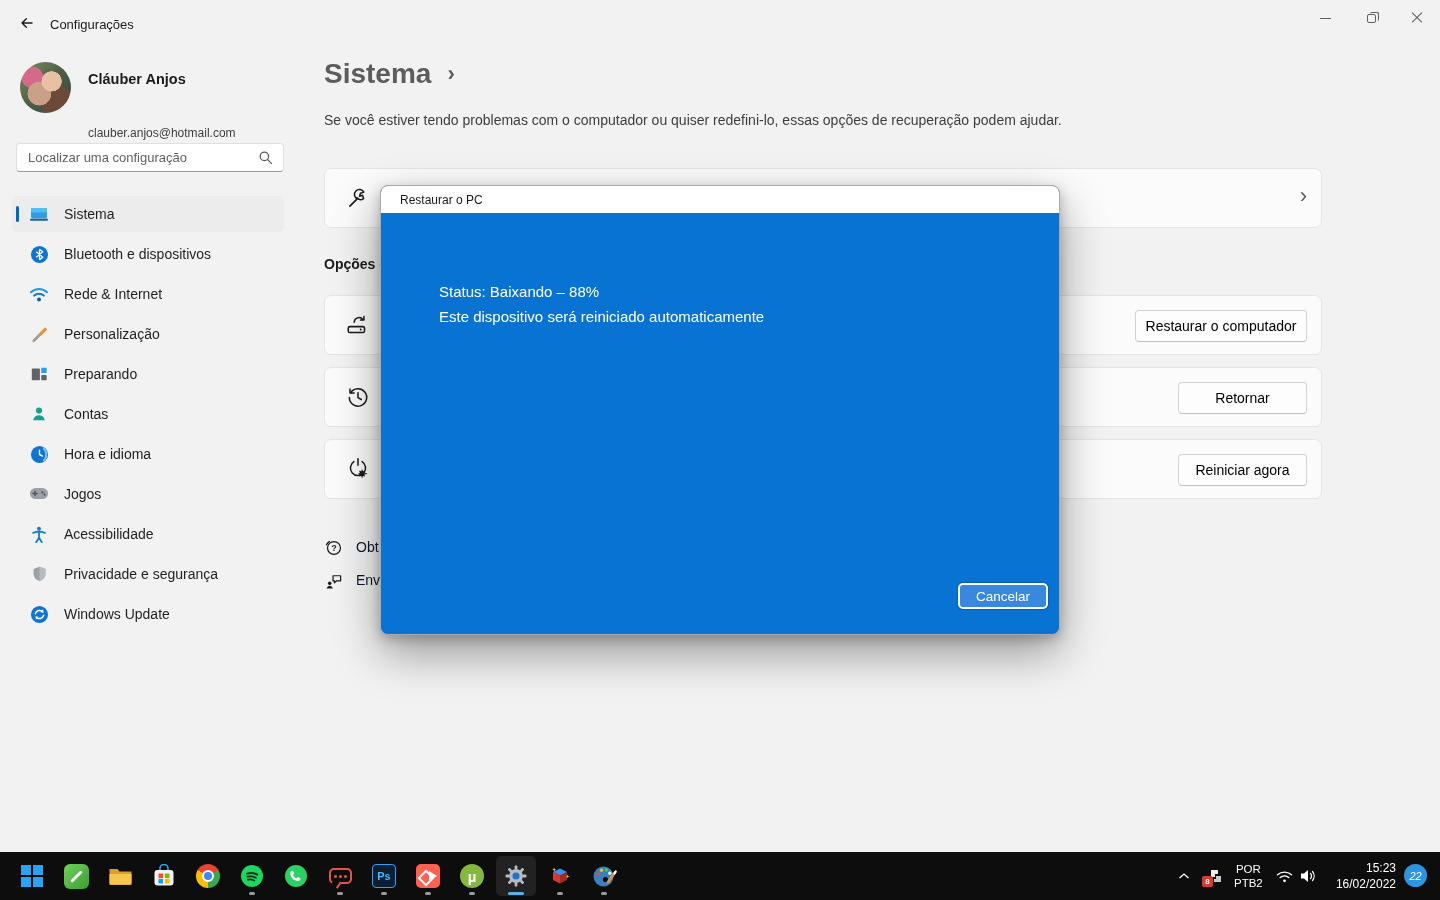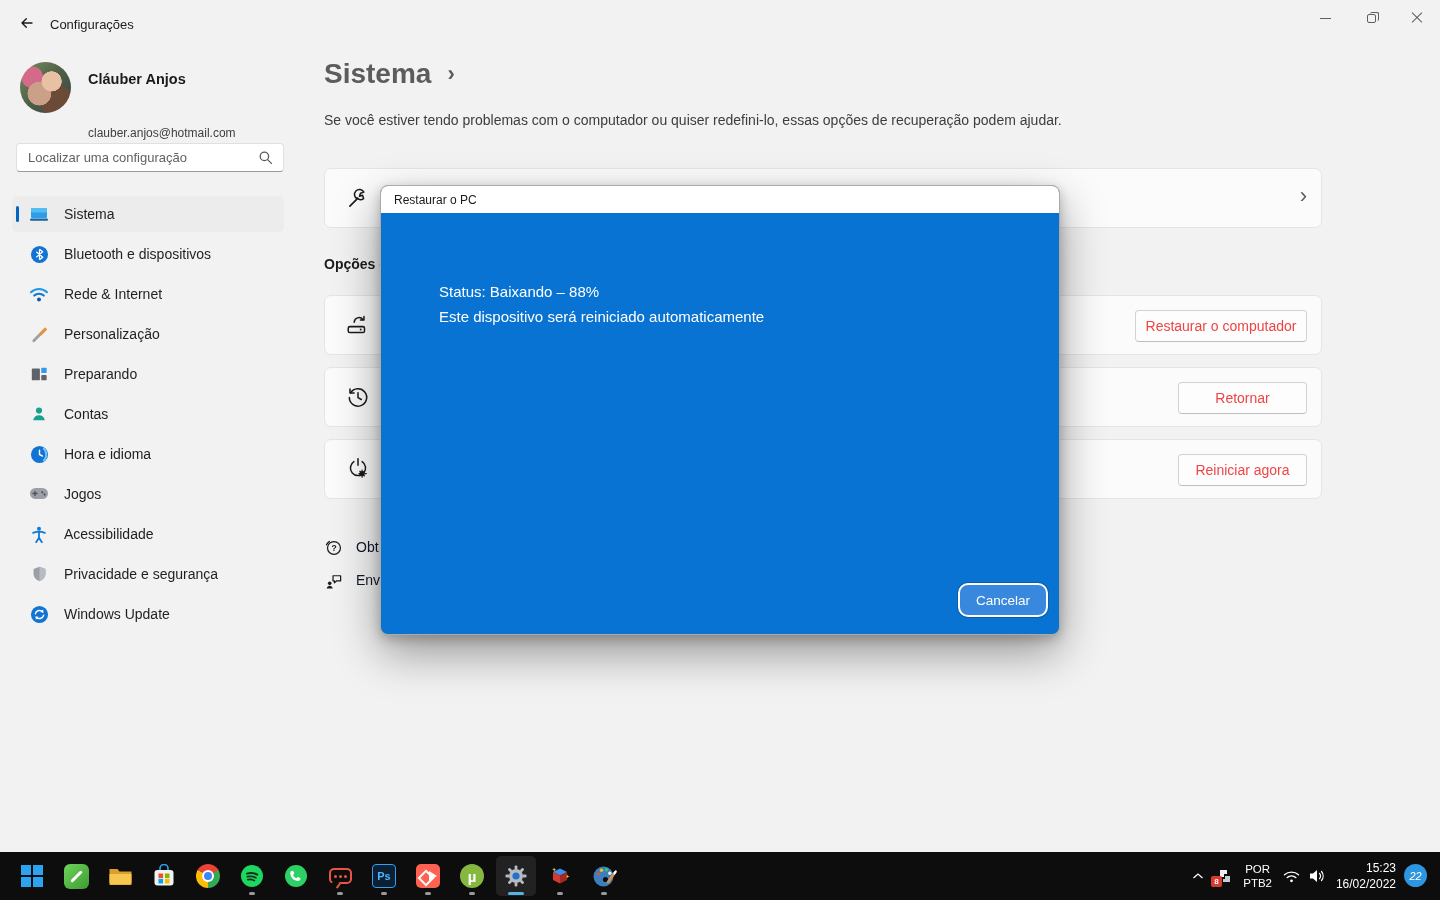--- a/index.html
+++ b/index.html
@@ -47,34 +47,34 @@
   .breadcrumb{position:absolute;left:324px;top:58px;font-size:28px;font-weight:600;color:#1a1a1a;display:flex;align-items:baseline;gap:16px;}
   .crumb-root{color:#5c5c5c;}
   .crumb-sep{color:#5c5c5c;font-size:22px;position:relative;top:-2px;}
   .subtitle{position:absolute;left:324px;top:112px;font-size:14px;color:#3d3d3d;}
 
   .card{position:absolute;left:324px;width:998px;height:60px;background:#fbfbfb;border:1px solid #e5e5e5;border-radius:7px;}
   .card .lead-ic{position:absolute;left:20px;top:16px;width:26px;height:26px;}
   .chev-right{position:absolute;right:14px;top:14px;font-size:22px;color:#5f5f5f;}
   .sec-header{position:absolute;left:324px;top:256px;font-size:14px;font-weight:700;color:#1b1b1b;white-space:nowrap;overflow:hidden;width:60px;}
   .win-btn2{position:absolute;height:32px;background:#fdfdfd;border:1px solid #d2d2d2;border-bottom-color:#bfbfbf;border-radius:4px;
-    font-size:14px;color:#ef4444;display:flex;align-items:center;justify-content:center;font-family:inherit;}
+    font-size:14px;color:#000000;display:flex;align-items:center;justify-content:center;font-family:inherit;}
   .link-row{position:absolute;display:flex;align-items:center;gap:13px;height:22px;}
   .link-row .lt{font-size:14px;color:#0f172a;}
 
   
   .dialog{position:absolute;left:380px;top:185px;width:680px;height:450px;border-radius:8px;overflow:hidden;
     border:1px solid #ababab;box-shadow:0 18px 46px rgba(0,0,0,.38),0 4px 12px rgba(0,0,0,.22);background:#0873d2;}
   .dlg-titlebar{position:absolute;left:0;top:0;width:100%;height:27px;background:#ffffff;display:flex;align-items:center;}
-  .dlg-title{font-size:12px;color:#1a1a1a;padding-left:13px;}
+  .dlg-title{font-size:12px;color:#1a1a1a;padding-left:19px;}
   .dlg-heading{position:absolute;left:28px;top:50px;font-size:27px;font-weight:300;color:#ffffff;letter-spacing:.2px;}
   .dlg-status1{position:absolute;left:58px;top:97px;font-size:15px;color:#ffffff;}
   .dlg-status2{position:absolute;left:58px;top:122px;font-size:15px;color:#ffffff;}
-  .dlg-cancel{position:absolute;left:577px;top:397px;width:90px;height:34px;background:#3889dd;border:2px solid #ffffff;
-    border-radius:10px;color:#fff;font-size:13.5px;display:flex;align-items:center;justify-content:center;
+  .dlg-cancel{position:absolute;left:577px;top:397px;width:90px;height:26px;background:#3889dd;border:2px solid #ffffff;
+    border-radius:5px;color:#fff;font-size:13.5px;display:flex;align-items:center;justify-content:center;
     font-family:inherit;box-shadow:0 0 0 1px #0a5eae;}
 
   
   .taskbar{position:absolute;left:0;top:852px;width:1440px;height:48px;background:#0d0d0d;}
   .tb{position:absolute;top:4px;width:40px;height:40px;border-radius:5px;display:flex;align-items:center;justify-content:center;}
   .tb .dot{position:absolute;bottom:1px;left:17px;width:6px;height:3px;border-radius:2px;background:#9a9a9a;}
   .tb.active{background:rgba(255,255,255,.09);}
   .tb.active .dot{left:12px;width:16px;background:#58b2e8;}
   .sq4{display:grid;grid-template-columns:10px 10px;grid-template-rows:10px 10px;gap:2px;}
   .sq4 i{background:#2ba3f2;}
@@ -88,21 +88,21 @@
   .chat-bub i{width:3px;height:3px;border-radius:50%;background:#e85643;}
   .ps-tile{width:24px;height:24px;border-radius:4px;background:#0c1f33;border:1.5px solid #2ea0f5;color:#4db5ff;
     font-size:11px;font-weight:700;display:flex;align-items:center;justify-content:center;}
   .film-tile{width:24px;height:24px;border-radius:5px;background:#ff6250;position:relative;}
   .film-tile::before{content:"";position:absolute;left:4px;top:8px;width:8px;height:8px;border:2px solid #fff;transform:rotate(45deg);}
   .film-tile::after{content:"";position:absolute;right:3px;top:7px;border-left:8px solid #fff;border-top:5px solid transparent;border-bottom:5px solid transparent;}
   .ut-tile{width:24px;height:24px;border-radius:50%;background:#86b841;color:#fff;font-weight:700;font-size:15px;
     display:flex;align-items:center;justify-content:center;}
   .badge8{position:absolute;left:-4px;bottom:-2px;width:11px;height:11px;border-radius:2px;background:#d83b2e;color:#fff;
     font-size:8px;font-weight:700;display:flex;align-items:center;justify-content:center;}
-  .tray-btn{position:absolute;top:10px;height:28px;display:flex;align-items:center;justify-content:flex-end;border-radius:4px;color:#fff;}
+  .tray-btn{position:absolute;top:10px;height:28px;display:flex;align-items:center;justify-content:flex-start;border-radius:4px;color:#fff;}
   .lang{font-size:11.5px;line-height:1.25;text-align:center;}
   .clock{font-size:12px;line-height:1.35;text-align:right;color:#fff;}
   .noti-badge{position:absolute;left:1404px;top:864px;width:23px;height:23px;border-radius:50%;background:#2e95e0;
     color:#fff;font-size:11px;display:flex;align-items:center;justify-content:center;font-style:italic;}
 </style>
 </head>
 <body>
 
 <div class="screen">
 

